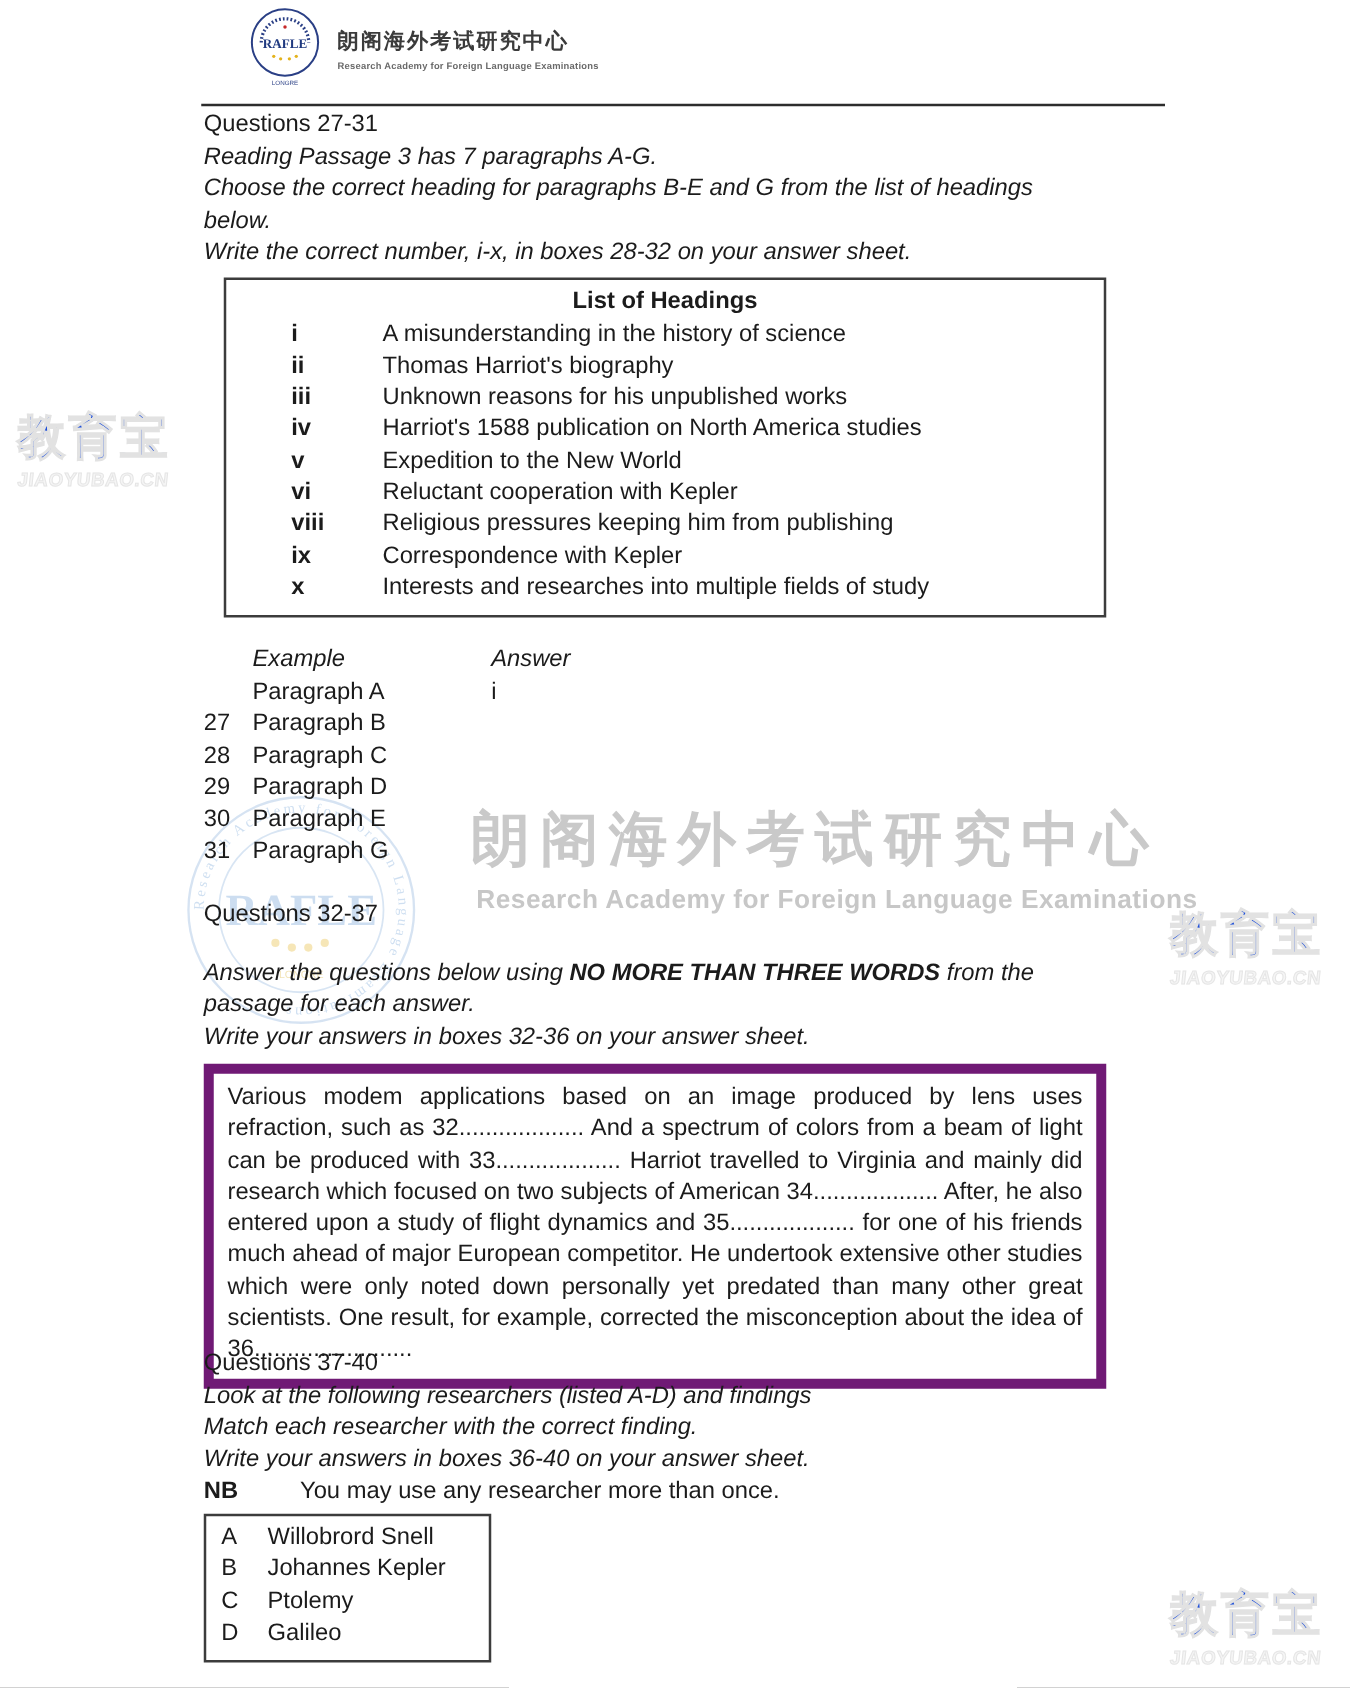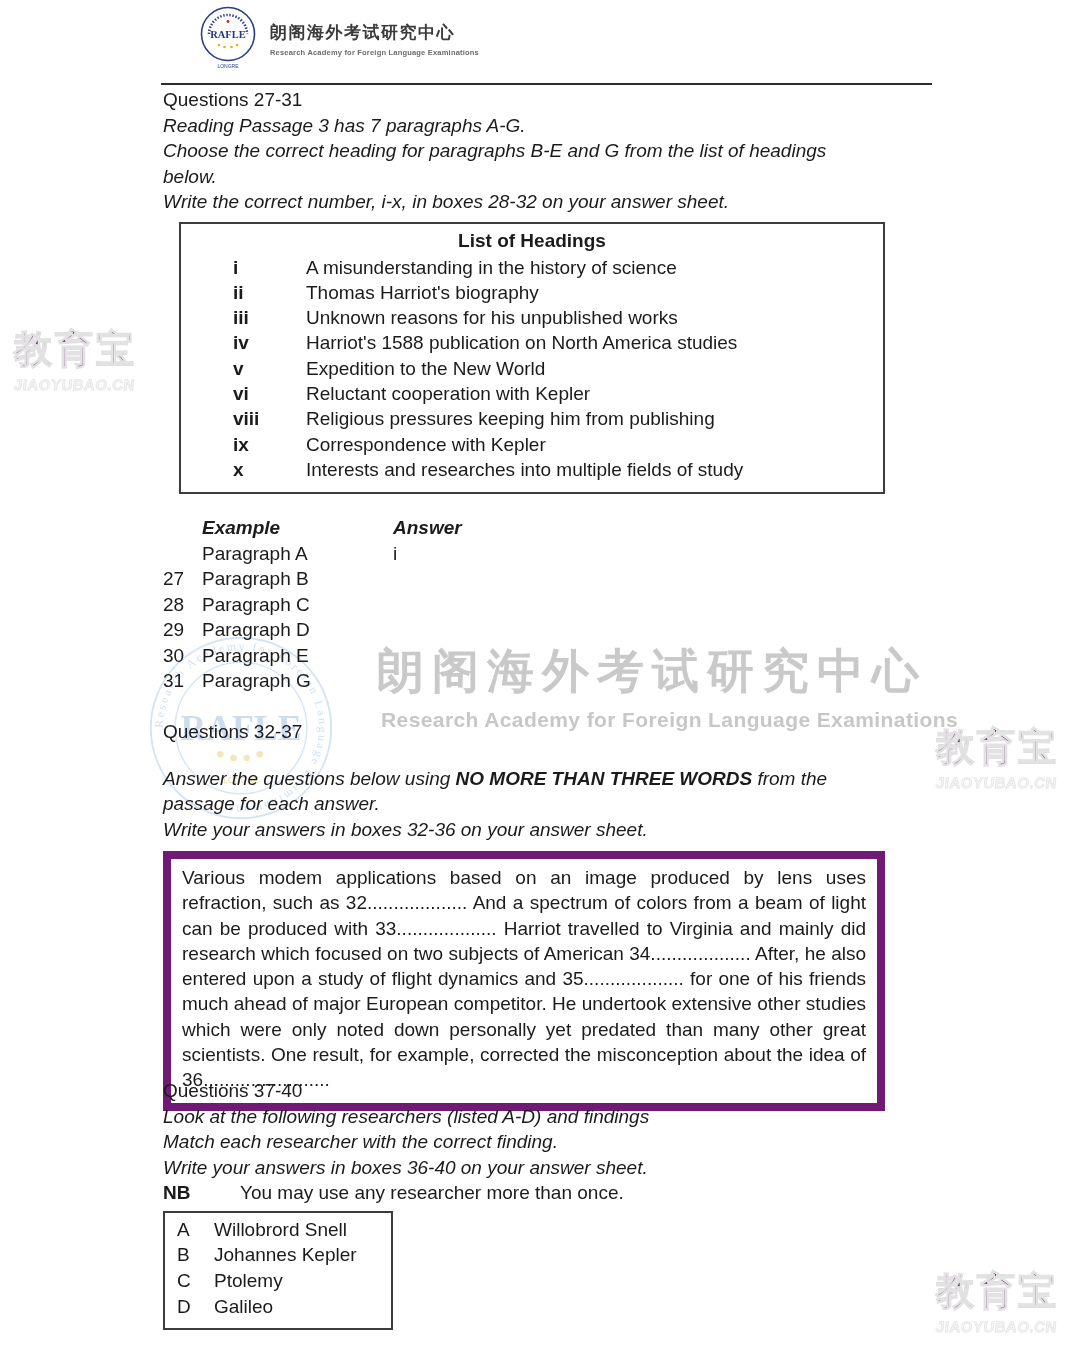--- a/index.html
+++ b/index.html
@@ -27,21 +27,21 @@
   .lh-title { text-align:center; font-weight:bold; line-height:28px; }
   .lh-row { display:flex; line-height:25.3px; }
   .lh-num { margin-left:52px; width:73px; font-weight:bold; flex:none; }
   .lh-text { flex:1; }
 
   
   .example-block { margin-top:21px; }
   .ex-row { display:flex; line-height:25.5px; }
   .ex-num { width:39px; flex:none; }
   .ex-item { width:191px; flex:none; }
-  .ex-label { font-weight:bold; font-style:italic; }
+  .ex-label { font-weight:normal; font-style:italic; }
 
   
   .sum-box { border:8px solid #701a75; margin-top:9px; padding:6px 11px 10px 11px;
              text-align:justify; line-height:25.3px; background:rgba(255,255,255,0); }
 
   
   .nb-row { display:flex; line-height:25.5px; }
   .nb-label { font-weight:bold; width:77px; flex:none; }
   .res-box { border:2px solid #3c3c3c; width:230px; margin-top:5px; padding:4px 0 8px 0; }
   .res-row { display:flex; line-height:25.8px; }
@@ -50,21 +50,21 @@
   
   .wm-center-cn { position:absolute; left:377px; top:640px; z-index:0;
     font-size:47px; font-weight:bold; color:#c9c9c9; letter-spacing:8px; white-space:nowrap; }
   .wm-center-en { position:absolute; left:381px; top:708px; z-index:0;
     font-size:21px; font-weight:bold; color:#c7c7c7; letter-spacing:0.4px; white-space:nowrap; }
   .wm-rafle { position:absolute; left:147px; top:634px; width:188px; height:188px; z-index:0; opacity:0.55; }
 
   
   .wm-side { position:absolute; z-index:1; white-space:nowrap; }
   .wm-side .cn { font-size:38px; font-weight:bold; letter-spacing:3px;
-                 color:#701a75; -webkit-text-stroke:1.2px #e2e2e2; }
+                 color:#1d4ed8; -webkit-text-stroke:1.2px #e2e2e2; }
   .wm-side .en { font-size:15px; font-weight:bold; letter-spacing:0.5px; margin-top:1px;
                  color:#f5f5f5; -webkit-text-stroke:0.8px #e5e5e5; transform:skewX(-6deg); }
   .wm-a { left:14px;  top:324px; }
   .wm-b { left:936px; top:722px; }
   .wm-c { left:936px; top:1266px; }
 </style>
 </head>
 <body>
 
 <div class="page">

